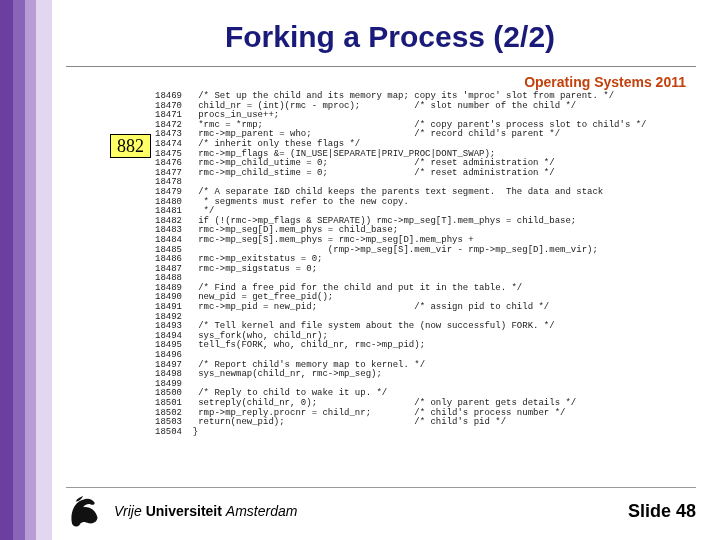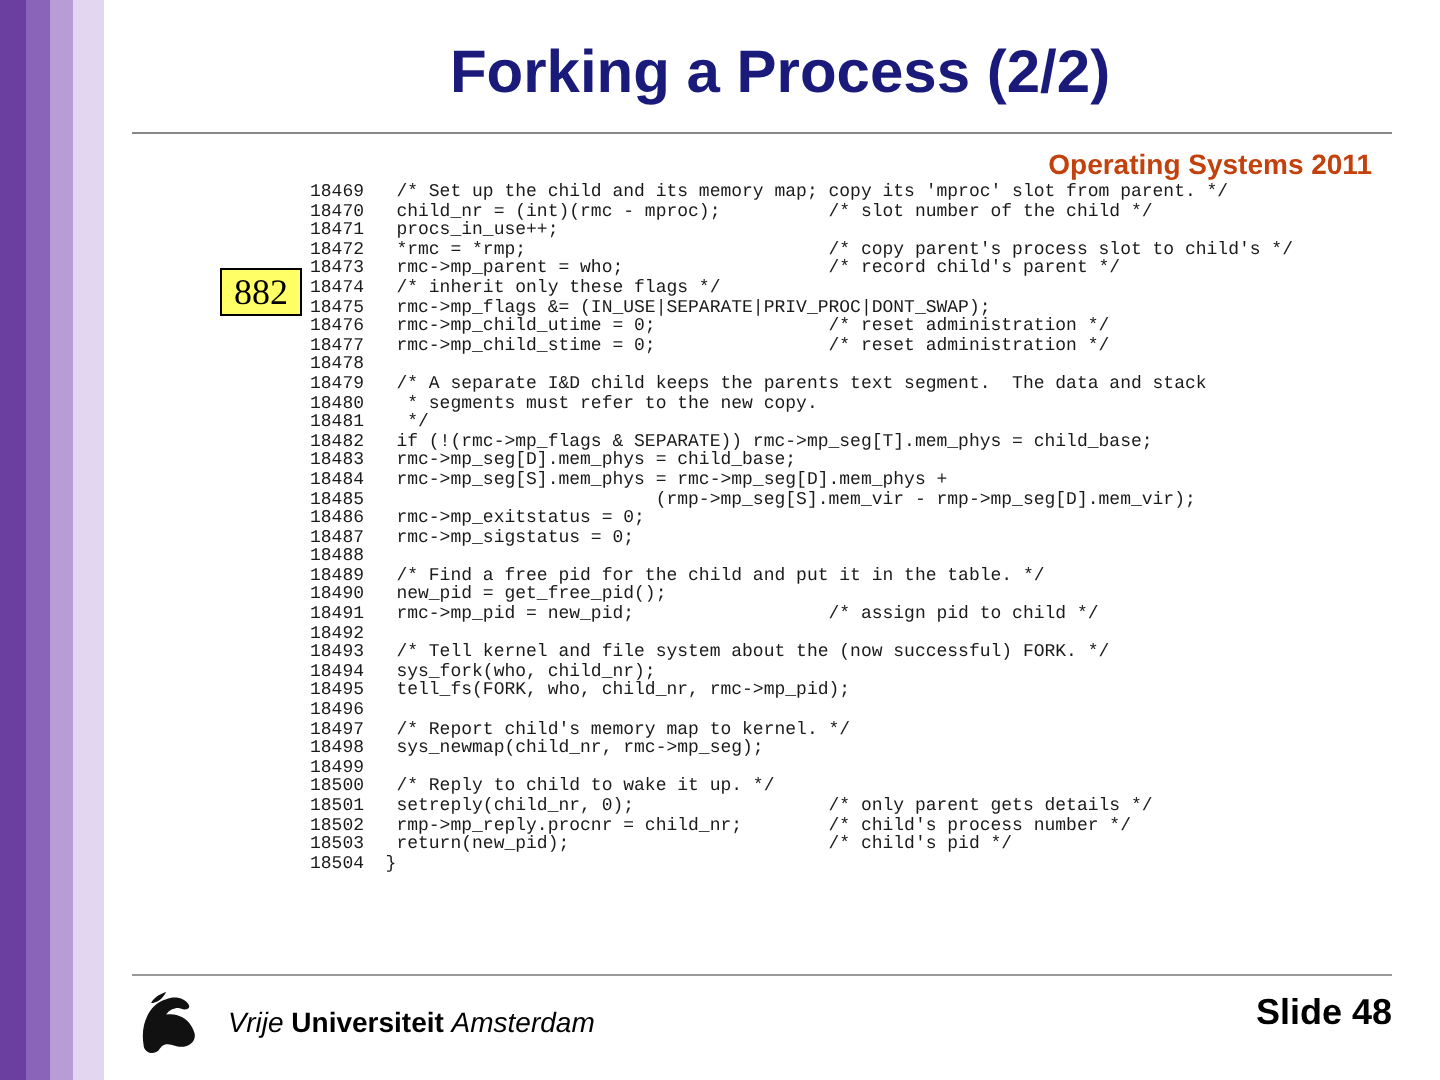--- a/index.html
+++ b/index.html
@@ -78,20 +78,21 @@
     width: 630px; height: 0;
     border-top: 1px solid #999;
   }
 
   .footer {
     position: absolute;
     left: 66px; bottom: 14px;
     right: 24px;
     height: 30px;
     display: flex;
+    align-items: center;
     justify-content: space-between;
   }
 
   .footer-left {
     display: flex;
     align-items: center;
     gap: 10px;
   }
 
   .uni {

